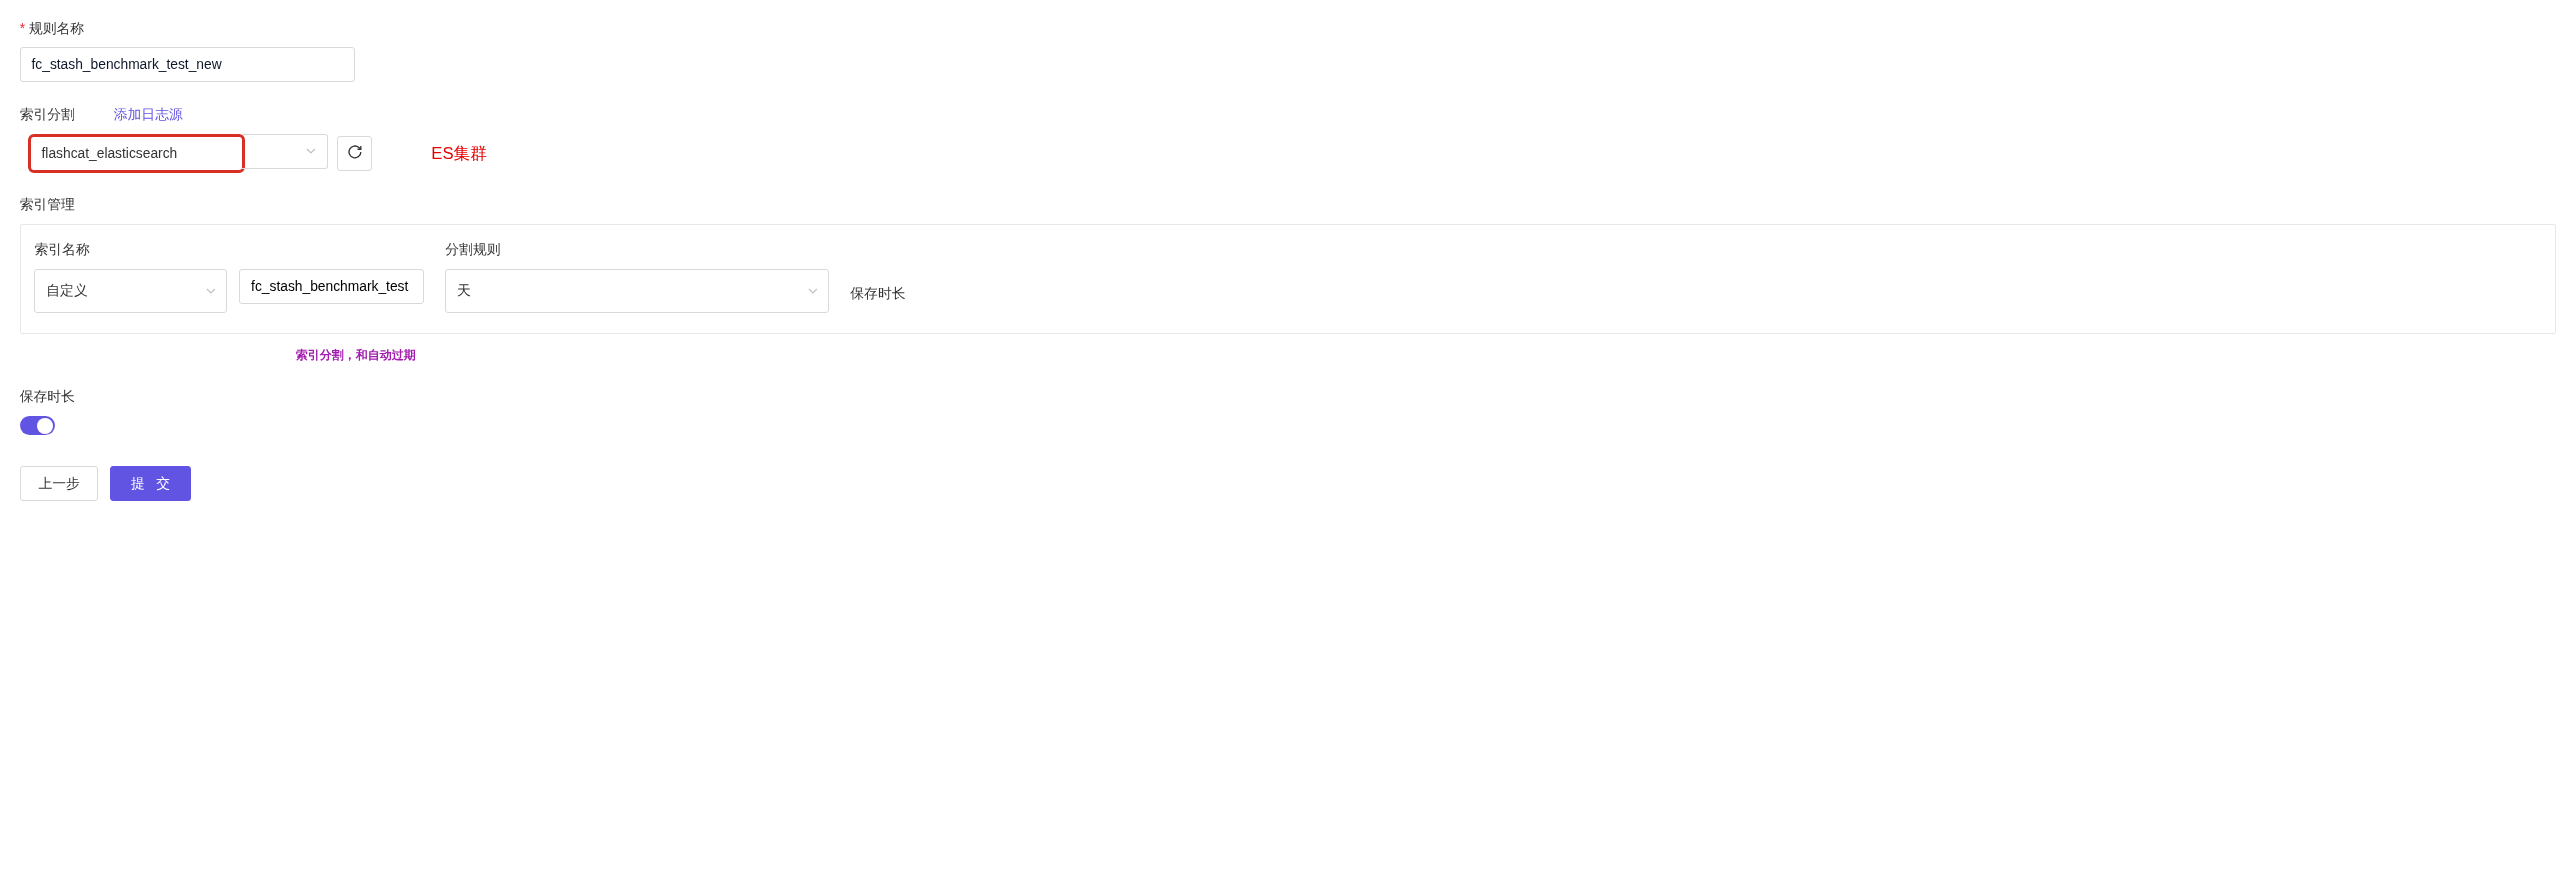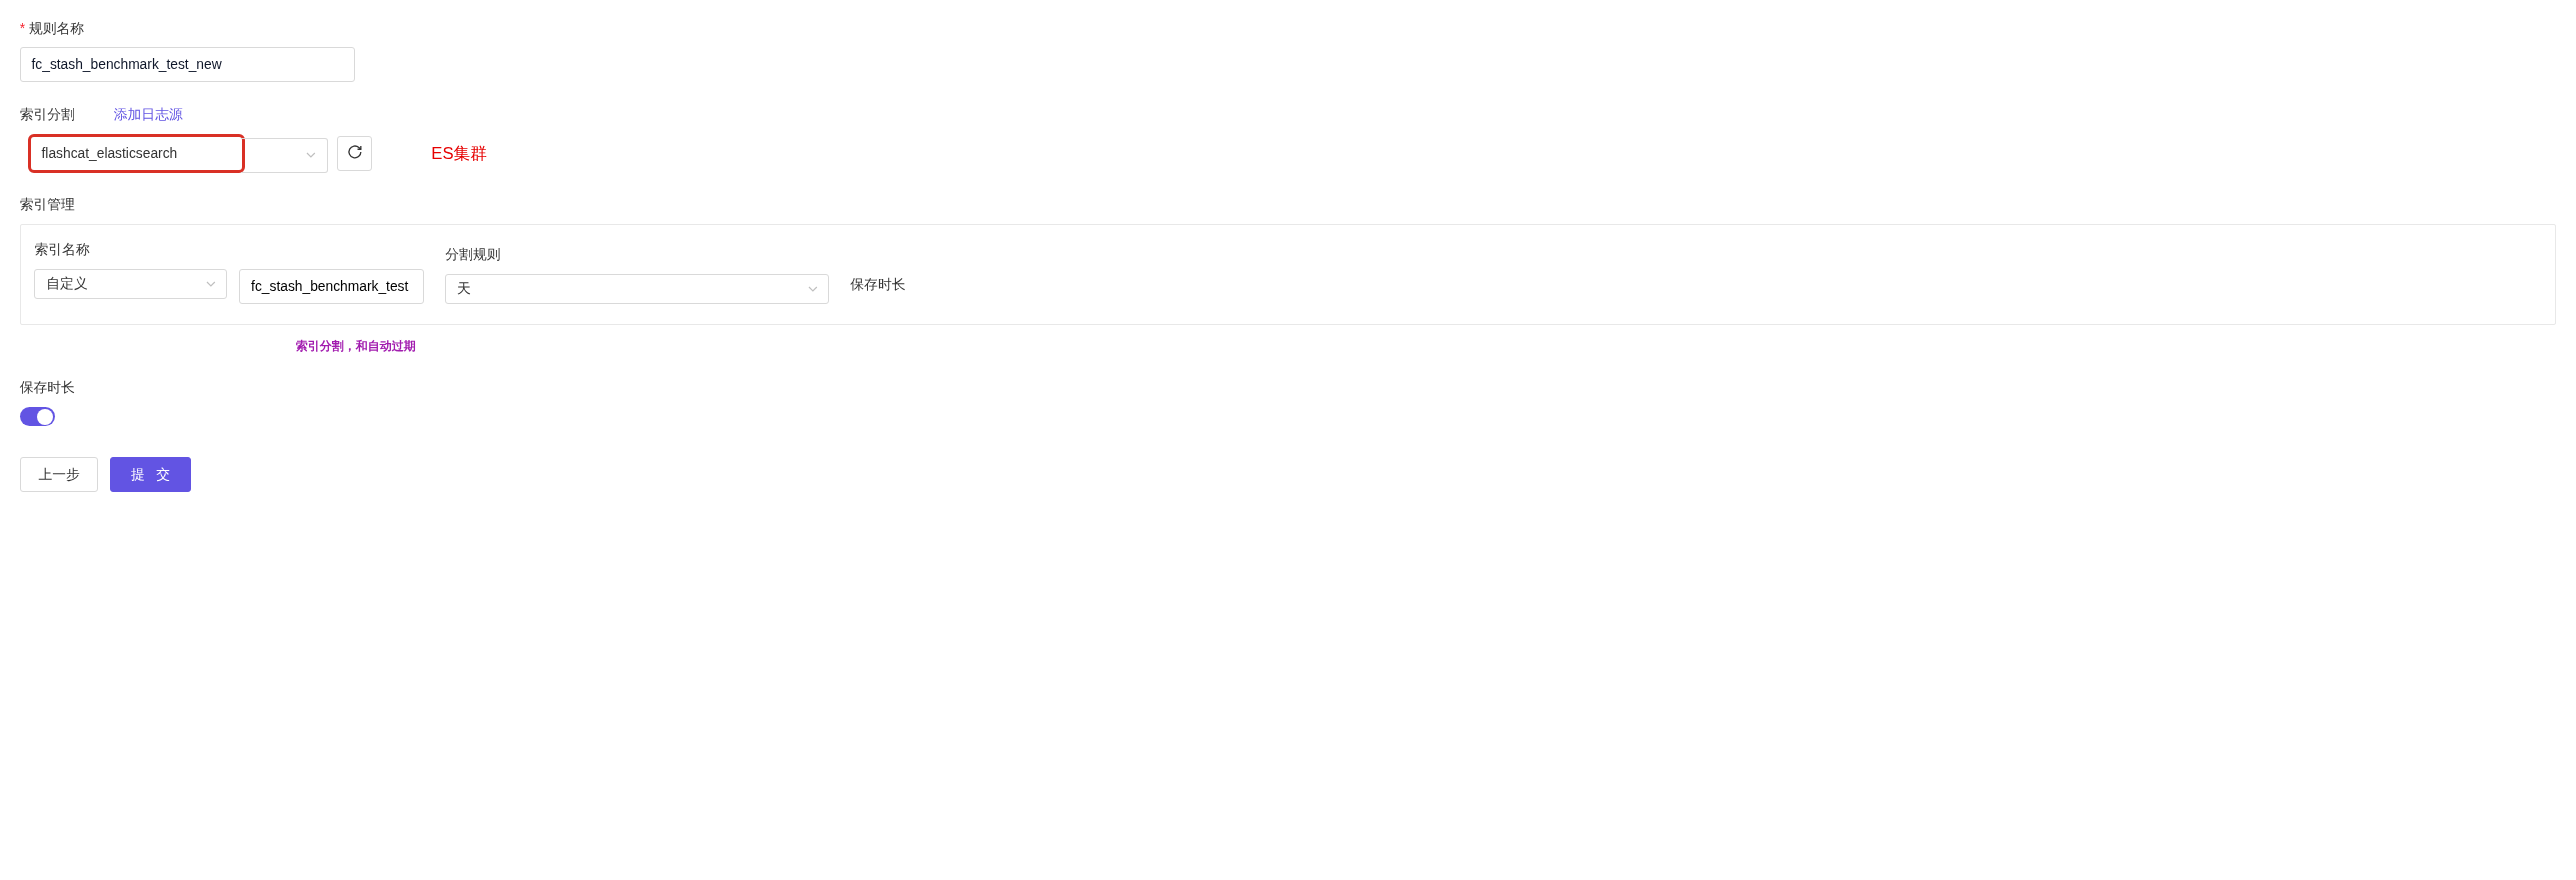--- a/index.html
+++ b/index.html
@@ -54,21 +54,21 @@
     }
     .storage-row {
       display: flex;
       align-items: center;
       gap: 9.8px;
     }
     .select-box {
       position: relative;
       display: flex;
       align-items: center;
-      height: 30px;
+      height: 44px;
       padding: 0 29.5px 0 10.8px;
       border: 1px solid #d9d9d9;
       border-radius: 3px;
       background: #fff;
       cursor: pointer;
     }
     .select-box .chevron {
       position: absolute;
       right: 9.8px;
       top: 50%;
@@ -80,21 +80,21 @@
       border-radius: 5.9px;
       width: 217px;
       padding-right: 5.9px;
     }
     .highlight-red-box.select-box {
       height: 39px;
     }
     .storage-select-outer {
       width: 308px;
       display: flex;
-      align-items: flex-end;
+      align-items: flex-start;
       padding-left: 8px;
     }
     .refresh-btn {
       width: 35px;
       height: 35px;
       border: 1px solid #d9d9d9;
       border-radius: 3px;
       background: #fff;
       display: flex;
       align-items: center;

